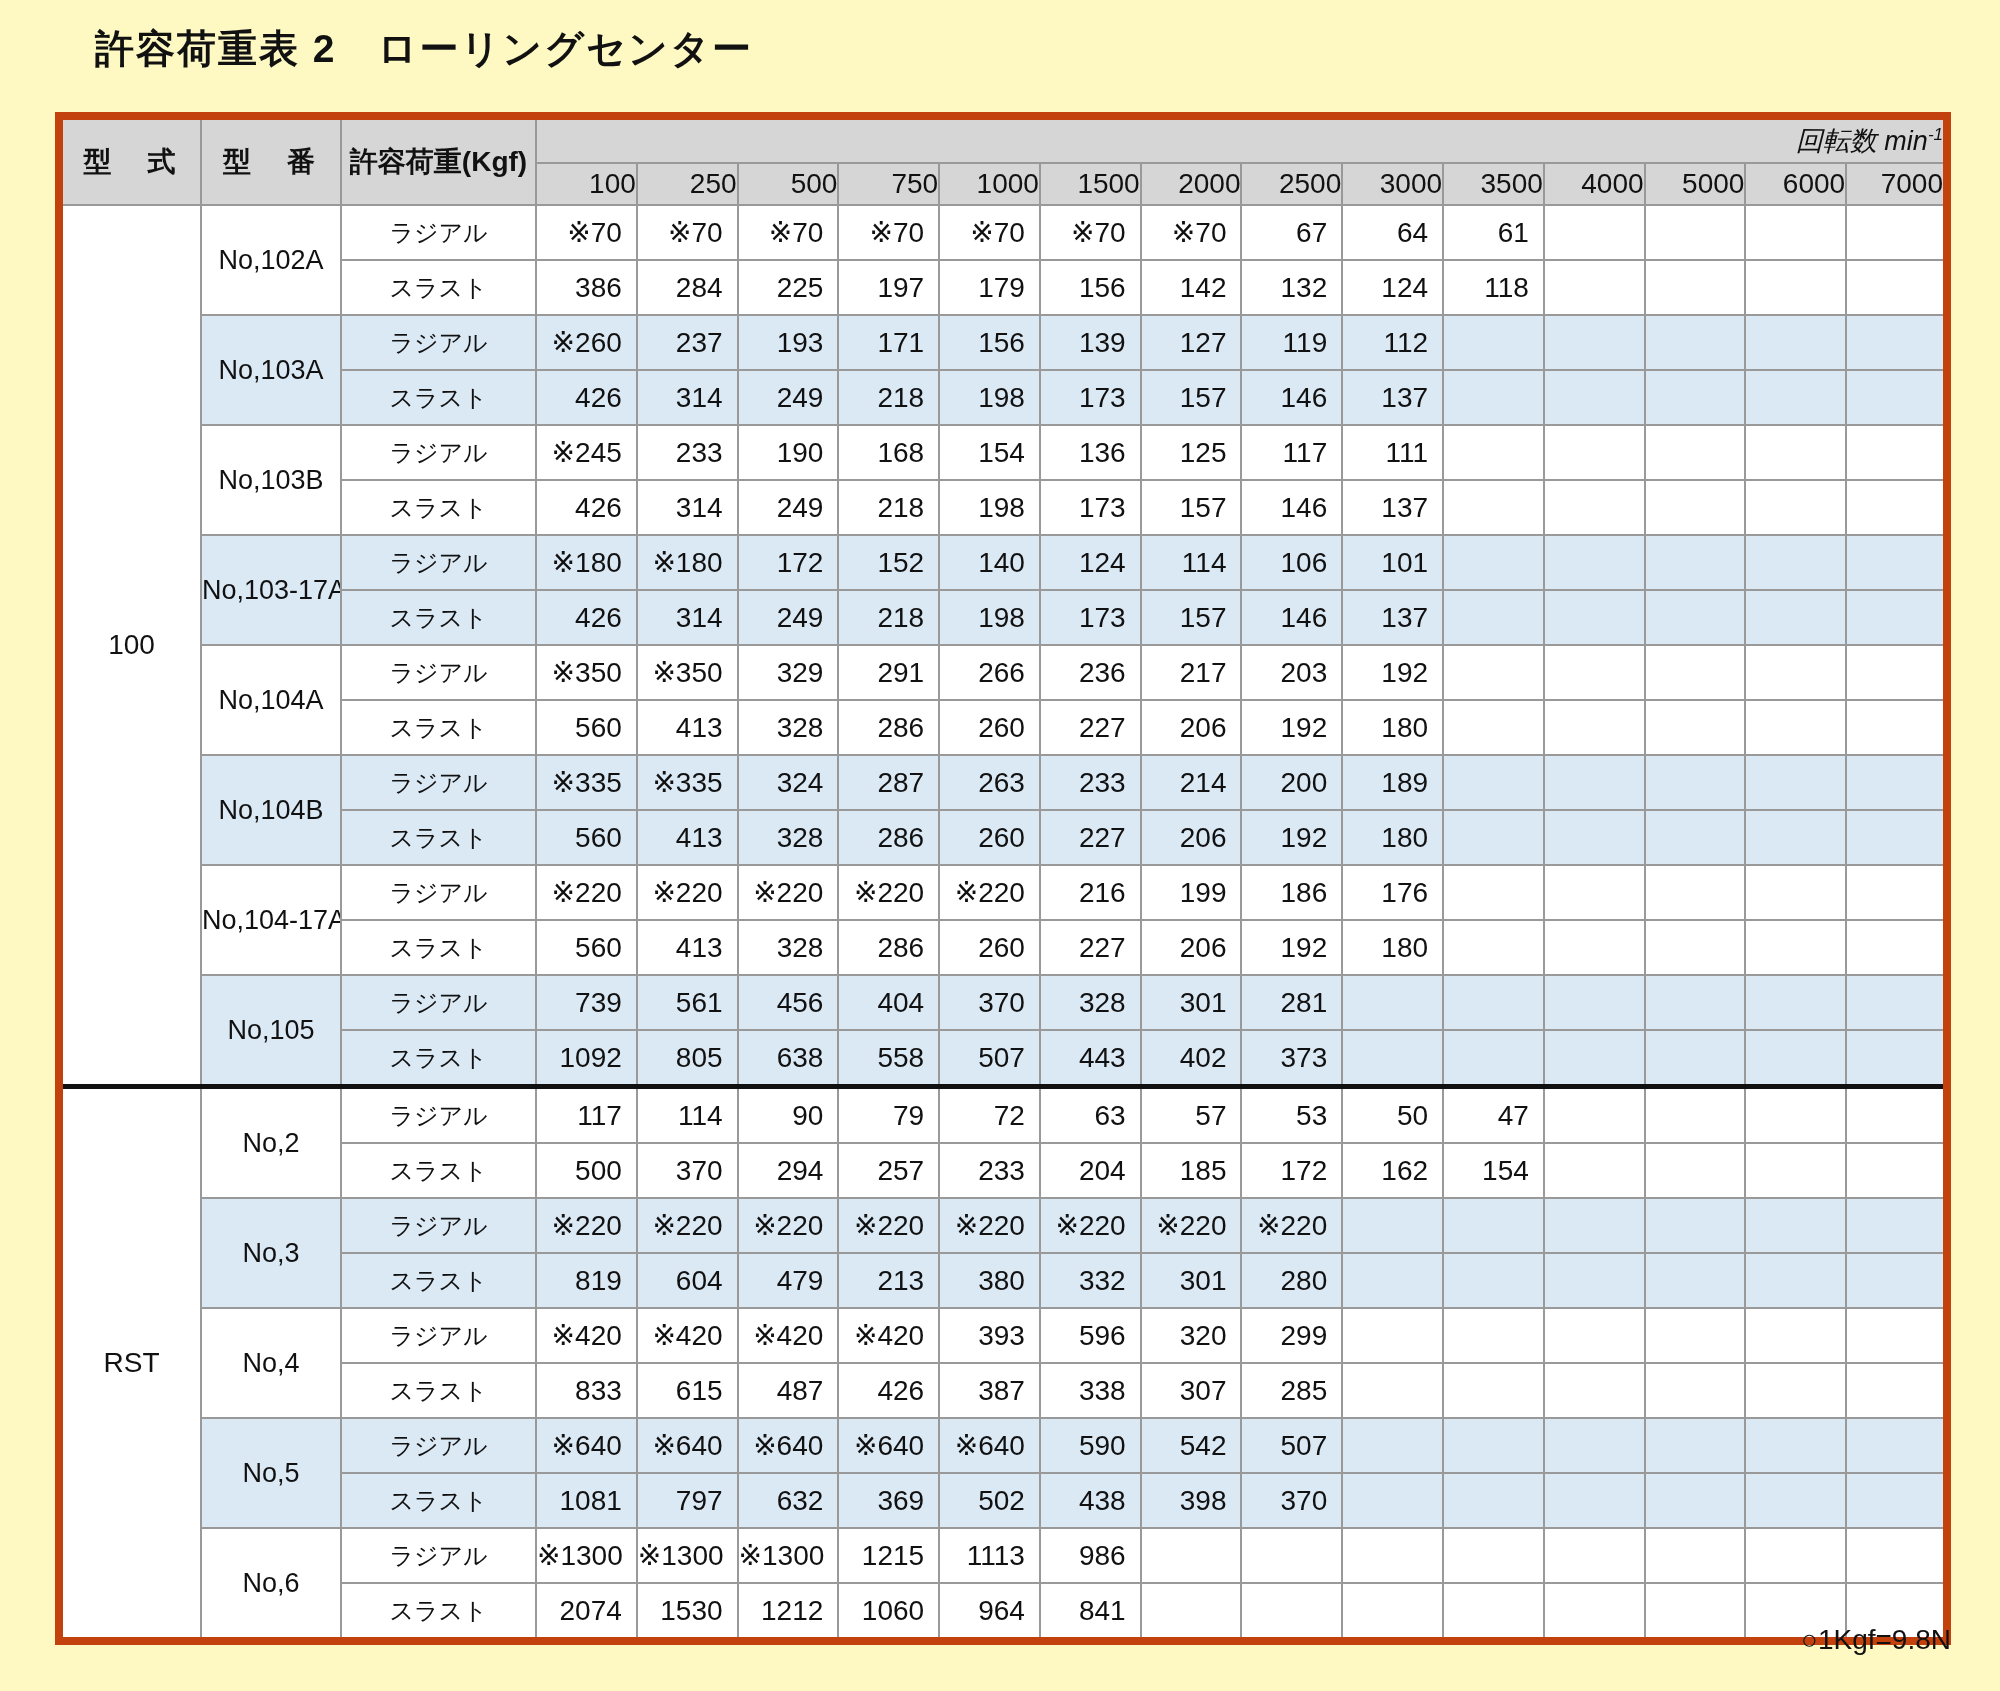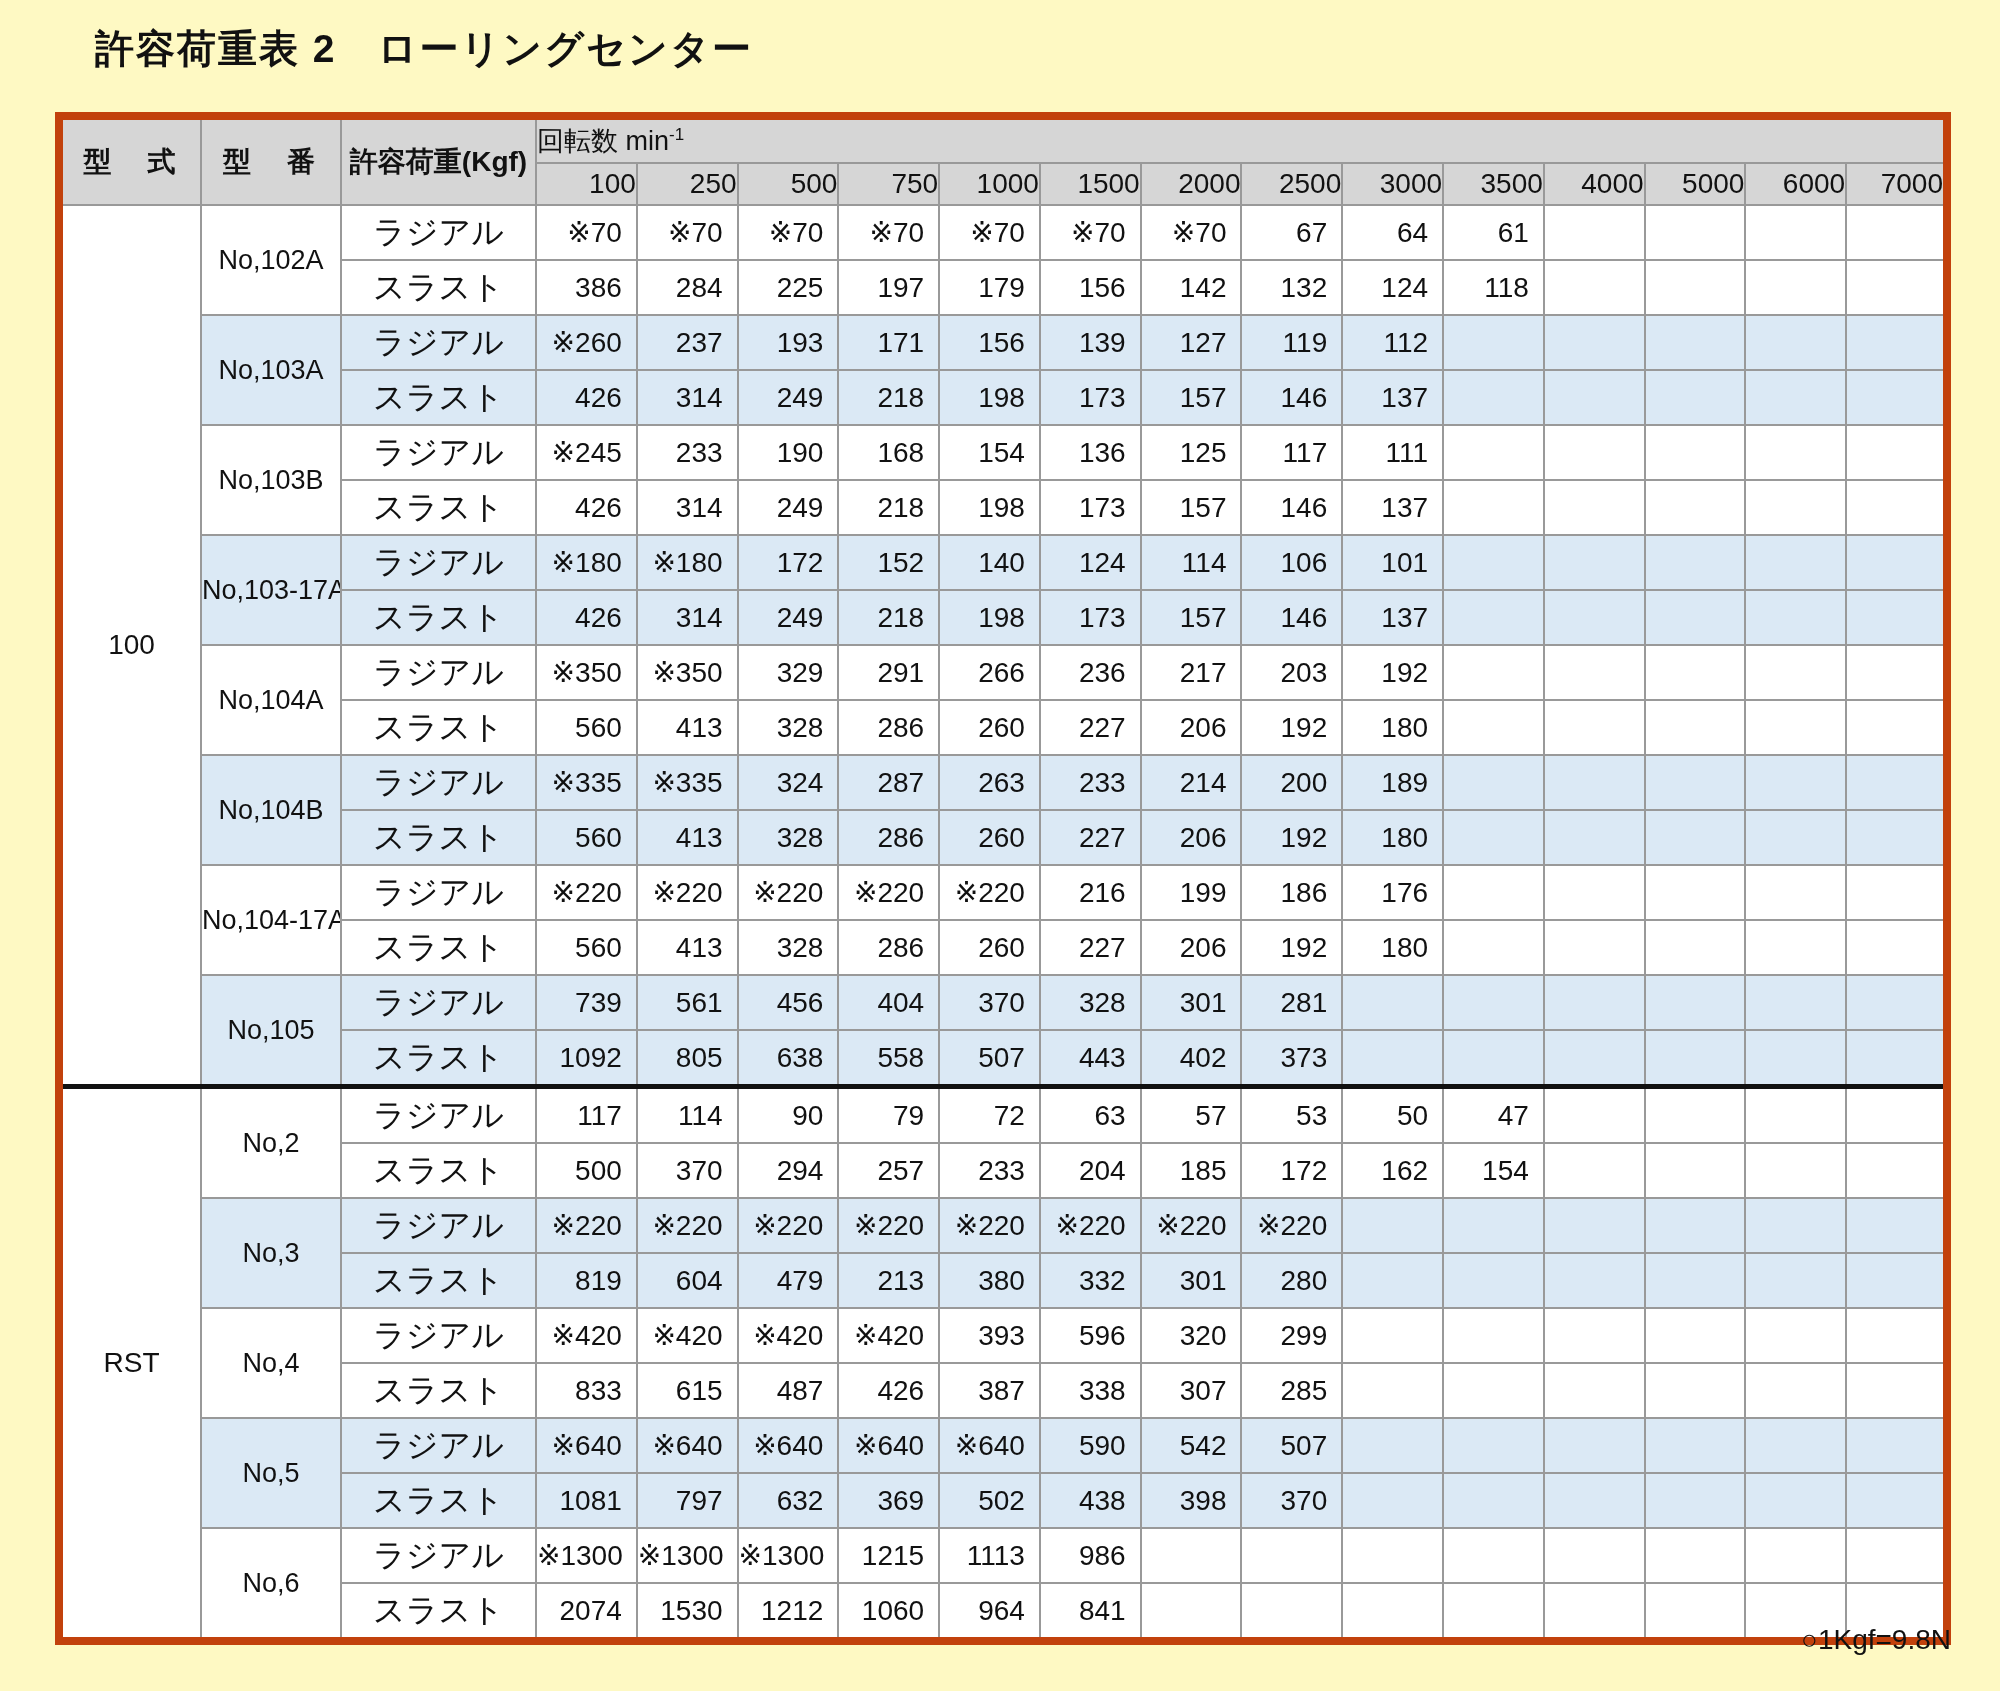--- a/index.html
+++ b/index.html
@@ -37,21 +37,21 @@
     overflow:hidden;
     white-space:nowrap;
   }
   
   table.load-table{border:8px solid #c2410c;}
   thead th{
     background:#d6d6d6;
     font-weight:bold;
   }
   thead .head-left{font-size:28px;letter-spacing:4px;}
-  thead .speed-group{height:42px;font-size:27px;font-weight:normal;text-align:left;}
+  thead .speed-group{height:42px;font-size:27px;font-weight:normal;text-align:right;font-style:italic;}
   thead .speed-group sup{font-size:17px;vertical-align:super;}
   thead .speed{
     height:40px;
     font-weight:normal;
     font-size:28px;
     text-align:right;
     padding-right:14px;
   }
   tbody td{height:53px;background:#ffffff;}
   tbody tr.shaded td{background:#dbe9f5;}
@@ -59,21 +59,21 @@
     background:#ffffff !important;
     text-align:center;
     font-size:28px;
   }
   tbody td.model-cell{
     text-align:center;
     font-size:27px;
   }
   tbody td.dir-cell{
     text-align:center;
-    font-size:32px;
+    font-size:24px;
   }
   tbody td.val-cell{
     text-align:right;
     padding-right:14px;
     font-size:28px;
   }
   tbody tr.group-start td{border-top:5px solid #111;}
   .footnote{
     position:absolute;
     top:1624px;

